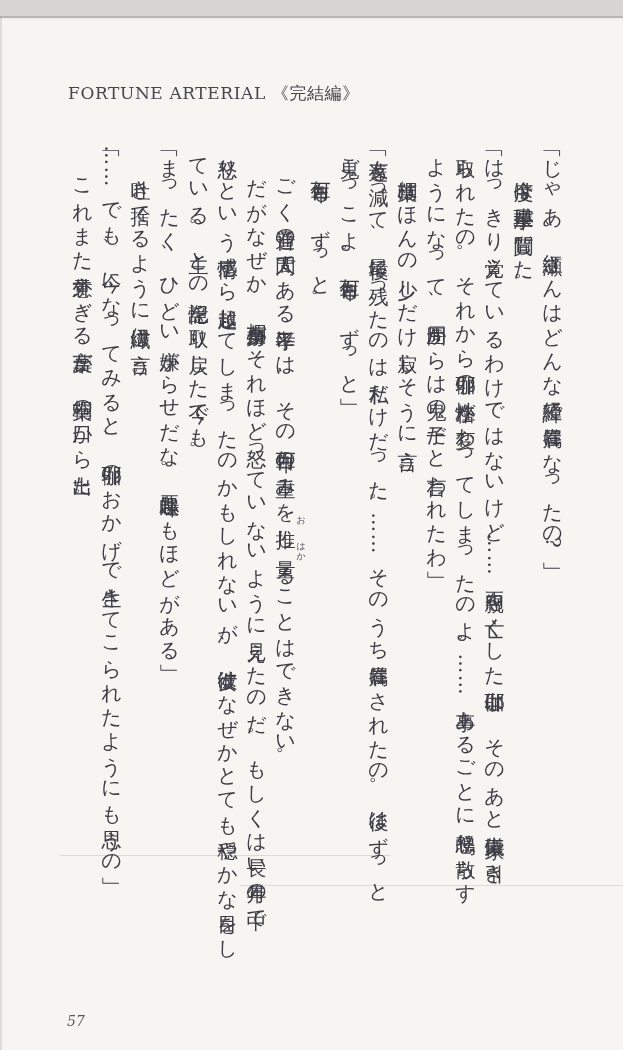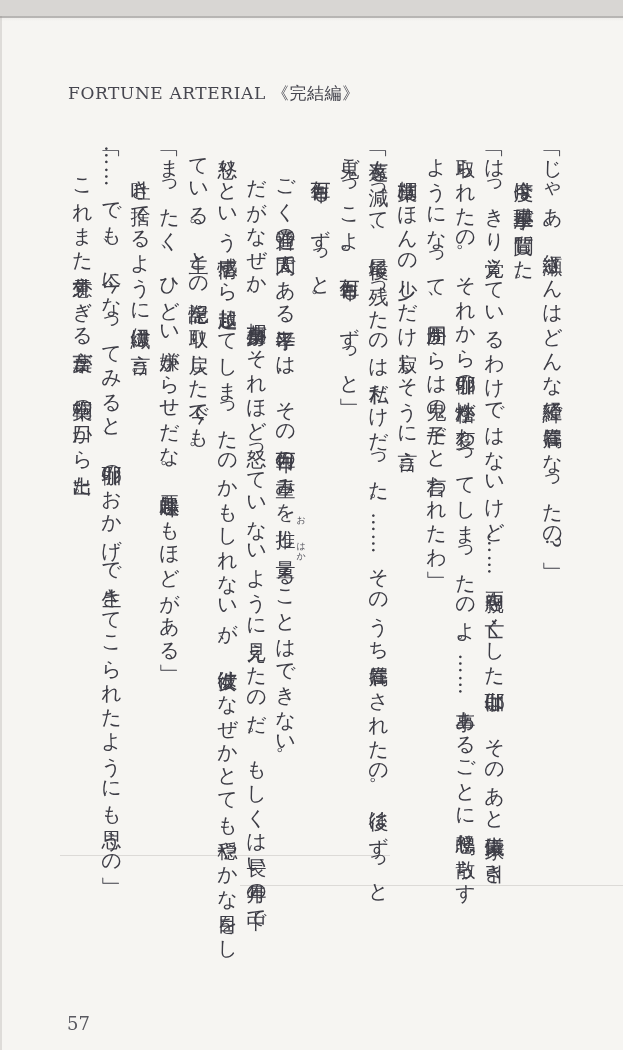--- a/index.html
+++ b/index.html
@@ -45,21 +45,21 @@
   }
   .vline.indent { text-indent:21px; }
   ruby { ruby-align:center; }
   rt {
     font-size:9px;
     letter-spacing:0;
     color:#55555e;
   }
   .page-number {
     position:absolute; left:67px; top:997px;
-    font-size:18px; 
+    font-size:14px; font-style:italic;
     color:#595960;
   }
 </style>
 </head>
 <body>
 
 <div class="page">
   <div class="edge-top"></div>
   <div class="edge-left"></div>
   <div class="artifact-line artifact-1"></div>

